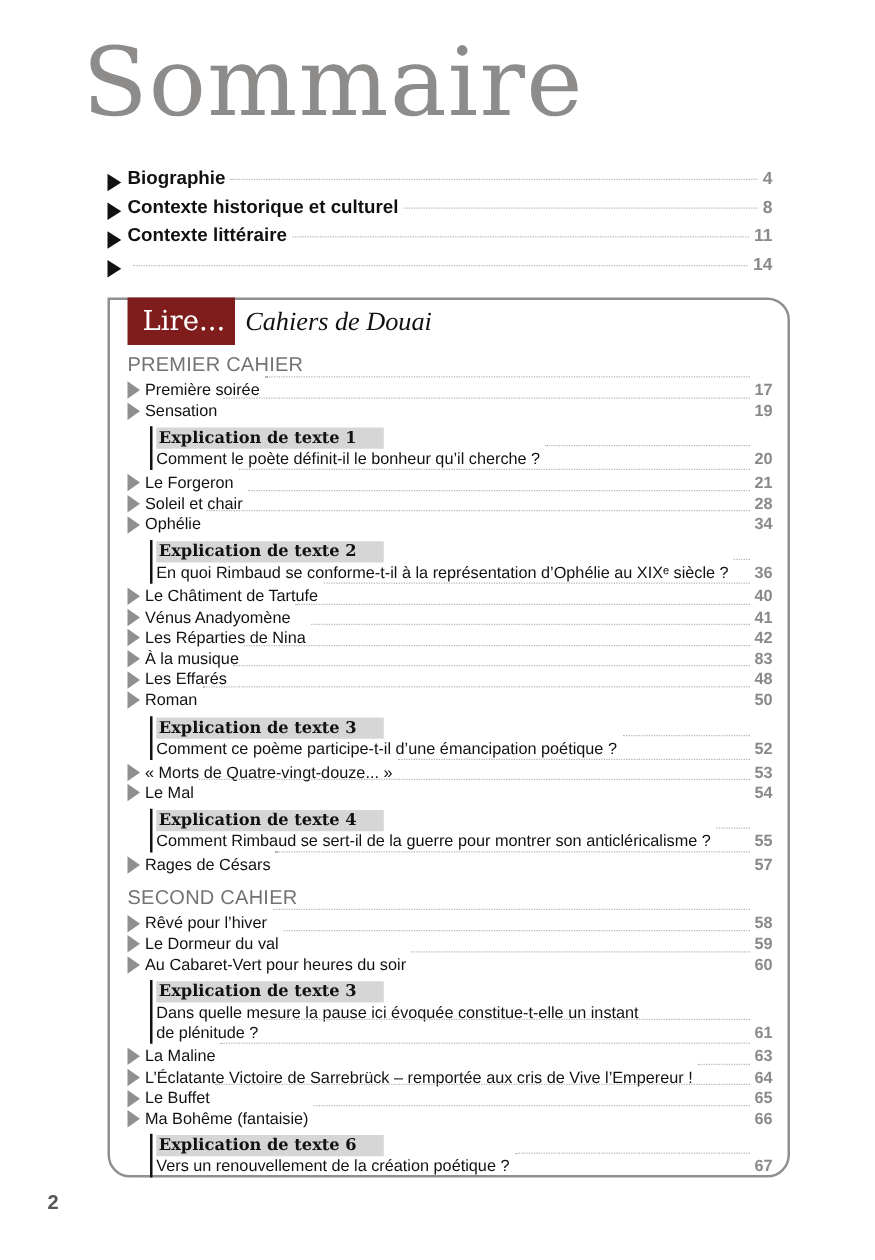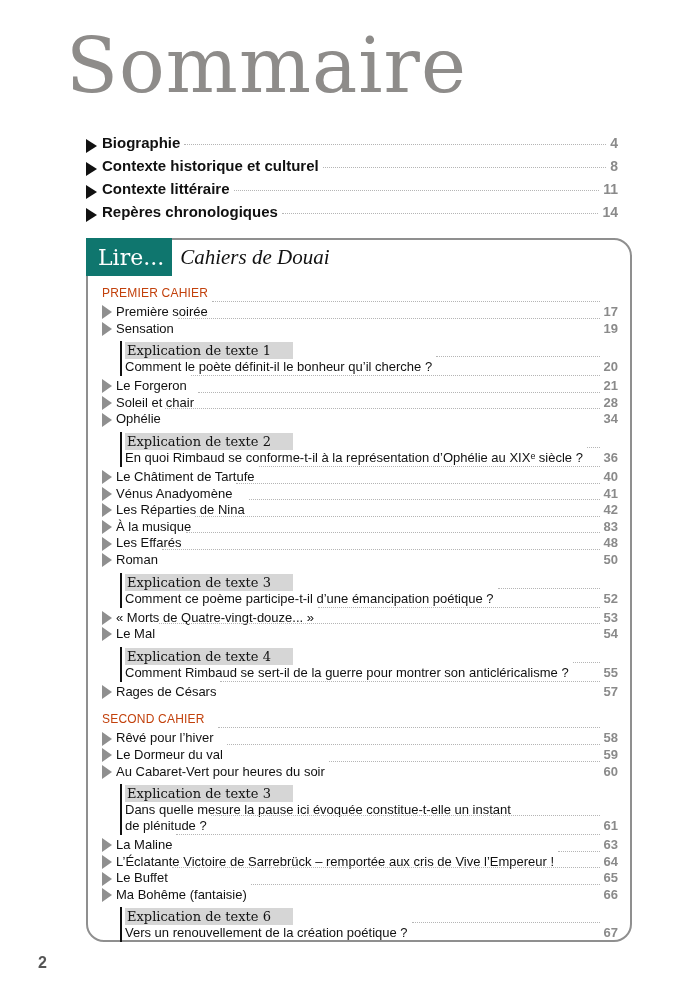--- a/index.html
+++ b/index.html
@@ -22,45 +22,45 @@
   .dots { flex: 1; border-bottom: 1.5px dotted #b5b5b5; margin: 0 4px; transform: translateY(-3px); }
   .pg { color: #8a8a8a; font-weight: bold; font-family: "Liberation Sans", sans-serif; }
   .intro-row .pg { font-size: 14px; }
 
   .frame {
     position: absolute; left: 86px; top: 238px; width: 546px; height: 704px;
     border: 2px solid #8f8f8f; border-radius: 0 18px 18px 18px; box-sizing: border-box;
   }
   .frame-head { position: absolute; left: -2px; top: -2px; display: flex; align-items: center; height: 38px; }
   .lire-tab {
-    background: #0f766e; color: #fff; font-family: "DejaVu Serif", serif; font-size: 22px;
-    height: 38px; line-height: 40px; padding: 0 8px 0 12px;
+    background: #7f1d1d; color: #fff; font-family: "DejaVu Serif", serif; font-size: 22px;
+    height: 38px; line-height: 40px; padding: 0 8px 0 12px; margin-left: 16px;
   }
   .lire-title {
     font-family: Liberation Serif, serif; font-style: italic; font-size: 21px; margin-left: 8px; color: #111;
   }
   .content { position: absolute; left: 14px; top: 42px; width: 516px; }
   .section-h {
-    font-family: "Liberation Sans", sans-serif; font-size: 12px; font-weight: normal;
-    letter-spacing: 0.2px; height: 22px; line-height: 22px; color: #c2410c;
+    font-family: "Liberation Sans", sans-serif; font-size: 16px; font-weight: normal;
+    letter-spacing: 0.2px; height: 22px; line-height: 22px; color: #737373;
   }
   .row {
     display: flex; align-items: flex-start; height: 16.6px;
     font-family: "Liberation Sans", sans-serif; font-size: 13px; color: #111;
   }
   .row .tri {
     width: 0; height: 0; border-left: 10px solid #8f8f8f;
     border-top: 7px solid transparent; border-bottom: 7px solid transparent;
     margin-right: 4px; align-self: center;
   }
   .row .pg { font-size: 13px; }
   .expl { margin: 4px 0 2px 18px; border-left: 2px solid #111; padding-left: 3px; }
   .expl-h {
     display: inline-block; background: #d6d6d6; font-family: "DejaVu Serif", serif;
-    font-weight: normal; font-size: 13px; padding: 0 22px 0 2px; height: 17px; line-height: 17px;
+    font-weight: bold; font-size: 13px; padding: 0 22px 0 2px; height: 17px; line-height: 17px;
   }
   .expl .row { height: 17px; }
   .expl .row.nopg { height: 16px; }
   .page-num {
     position: absolute; left: 38px; top: 954px; font-family: "Liberation Sans", sans-serif;
     font-weight: bold; font-size: 16px; color: #555;
   }
   .gap-sec { height: 8px; }
 </style>
 </head>
@@ -82,21 +82,20 @@
     <span class="pg">8</span>
   </div>
   <div class="intro-row">
     <span class="tri"></span>
     <span>Contexte littéraire</span>
     <span class="dots"></span>
     <span class="pg">11</span>
   </div>
   <div class="intro-row">
     <span class="tri"></span>
-    <span>Repères chronologiques</span>
     <span class="dots"></span>
     <span class="pg">14</span>
   </div>
 </div>
 
 <div class="frame">
   <div class="frame-head">
     <span class="lire-tab">Lire...</span>
     <span class="lire-title">Cahiers de Douai</span>
   </div>

